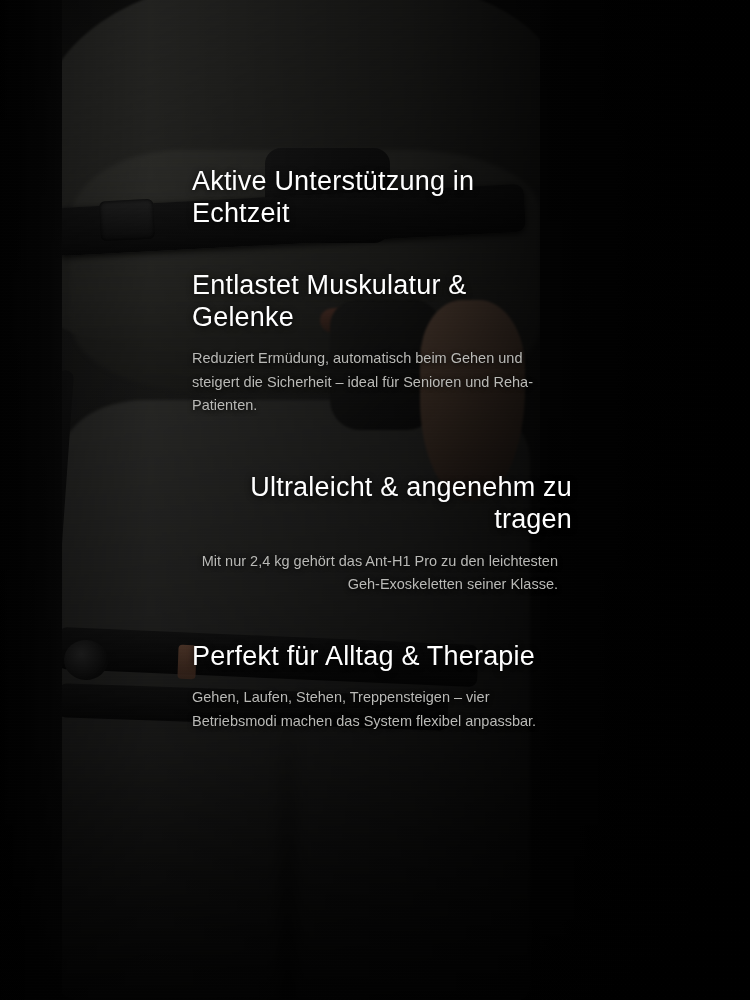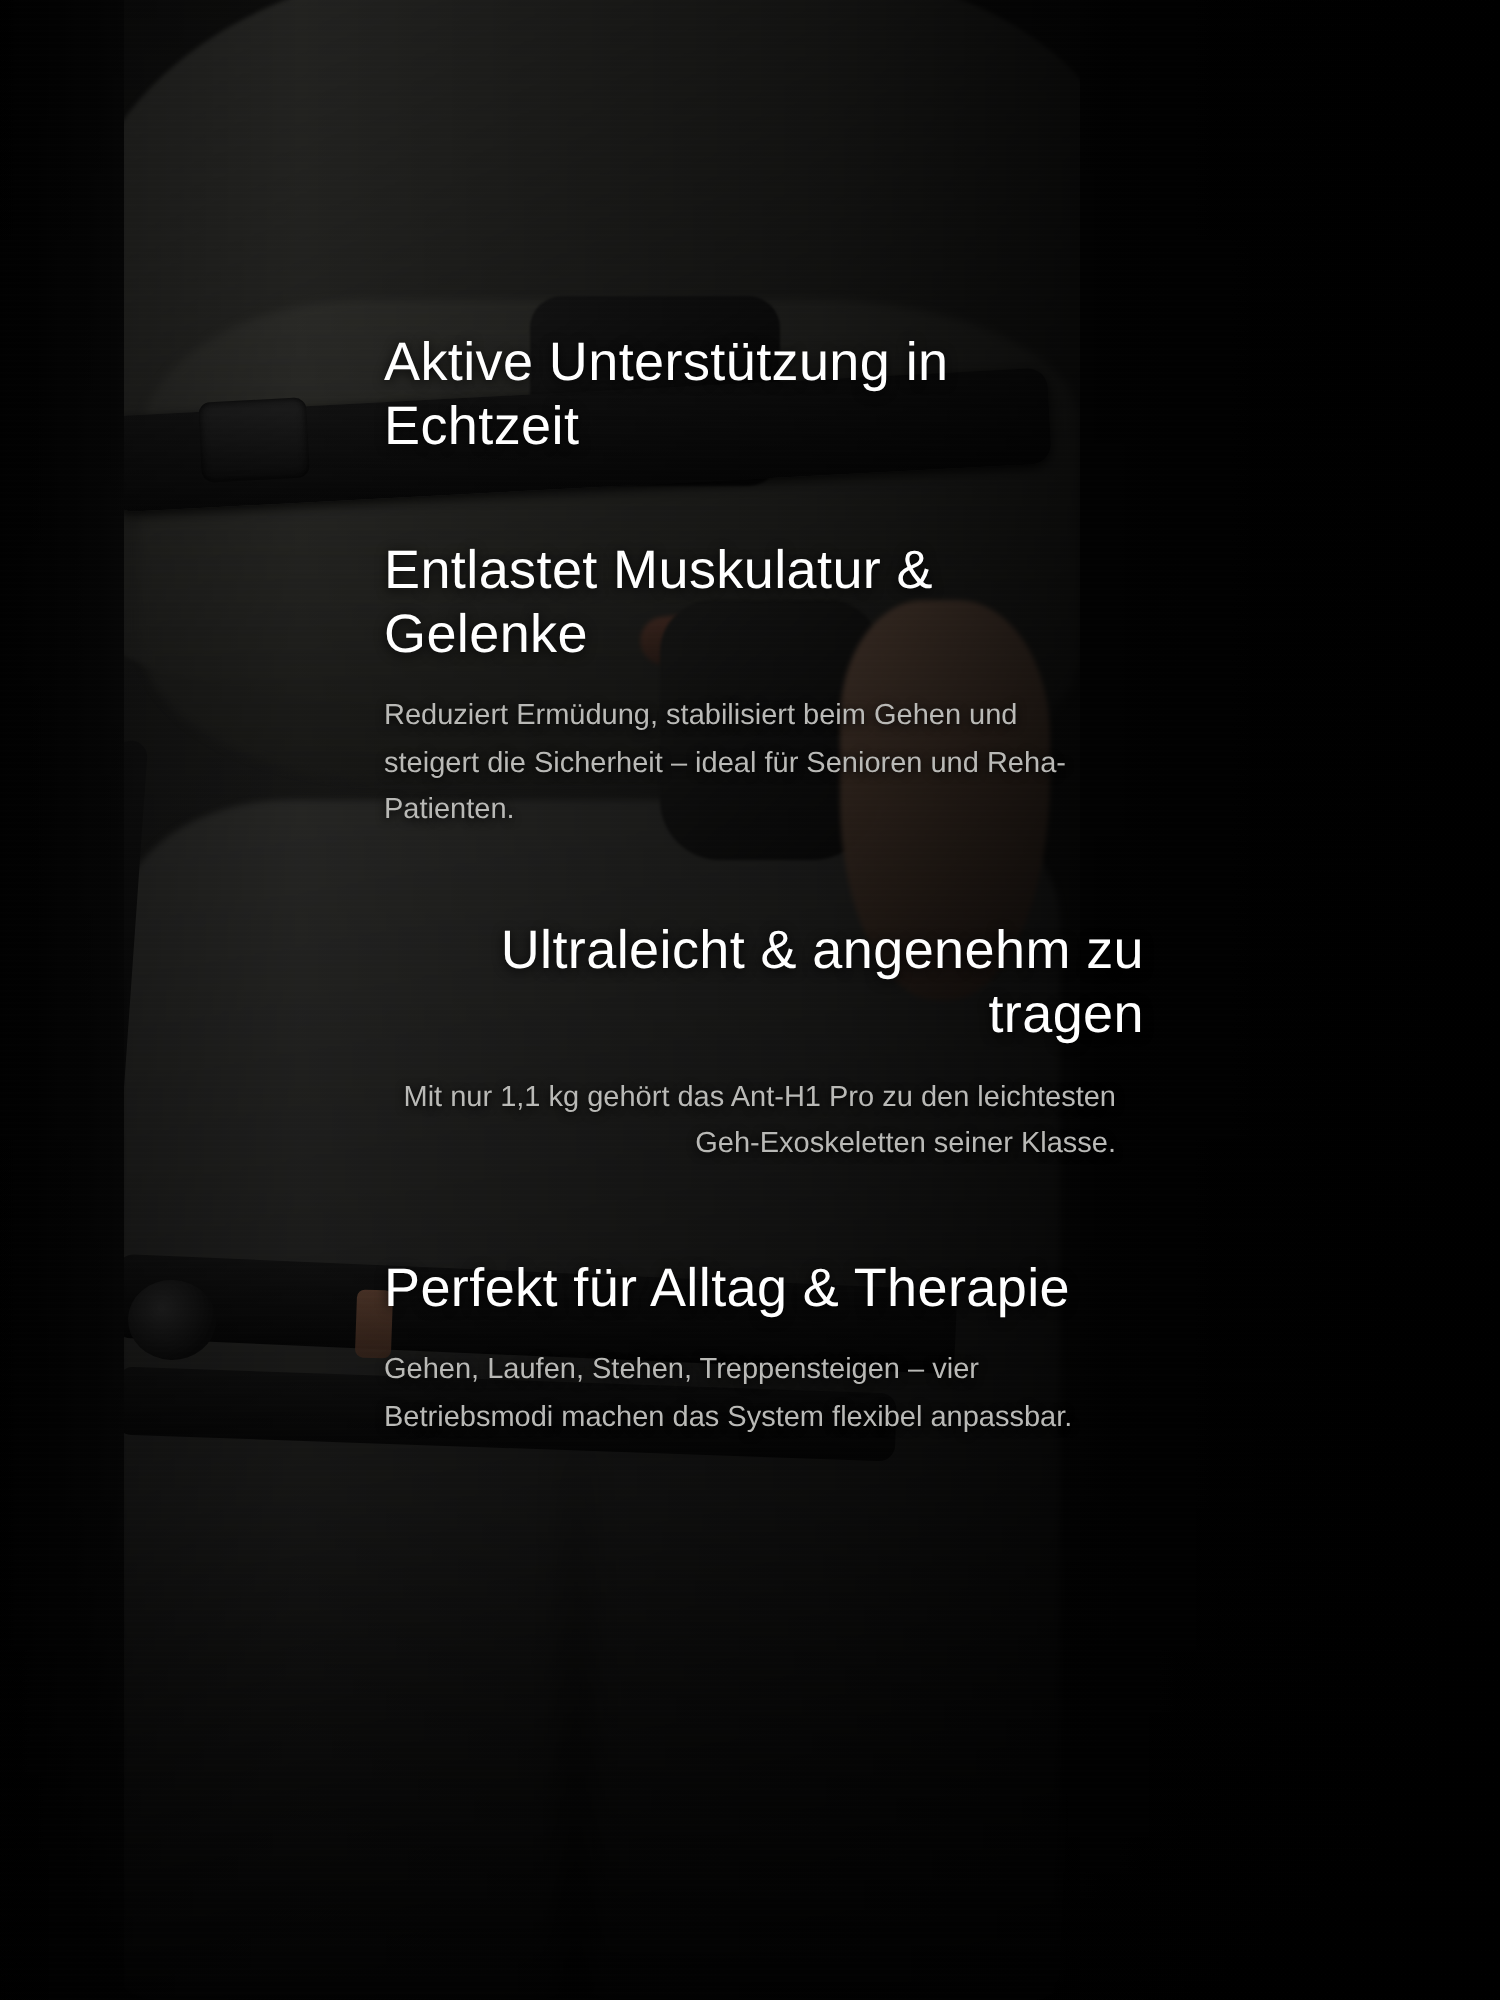--- a/index.html
+++ b/index.html
@@ -203,21 +203,21 @@
     font-size: 14.5px;
     line-height: 1.62;
     color: #b9b9b6;
     margin: 0;
     max-width: 366px;
     text-shadow: 0 1px 5px rgba(0,0,0,.95);
   }
 
   
   .feature.f1 { margin-bottom: 40px; }
-  .feature.f2 { margin-bottom: 42px; }
+  .feature.f2 { margin-bottom: 54px; }
   .feature.f3 { margin-bottom: 44px; text-align: right; }
 </style>
 </head>
 <body>
 
 <div class="page">
 
   <div class="photo">
     <div class="base"></div>
     <div class="sweater"></div>
@@ -242,26 +242,26 @@
   </div>
 
   <div class="content">
 
     <div class="feature f1">
       <h2 class="feature-title">Aktive Unterstützung in Echtzeit</h2>
     </div>
 
     <div class="feature f2">
       <h2 class="feature-title">Entlastet Muskulatur &amp; Gelenke</h2>
-      <p class="feature-desc">Reduziert Ermüdung, stabilisiert beim Gehen und steigert die Sicherheit – ideal für Senioren und Reha-Patienten.</p>
+      <p class="feature-desc">Reduziert Ermüdung, automatisch beim Gehen und steigert die Sicherheit – ideal für Senioren und Reha-Patienten.</p>
     </div>
 
     <div class="feature f3">
       <h2 class="feature-title">Ultraleicht &amp; angenehm zu tragen</h2>
-      <p class="feature-desc">Mit nur 1,1 kg gehört das Ant-H1 Pro zu den leichtesten Geh-Exoskeletten seiner Klasse.</p>
+      <p class="feature-desc">Mit nur 2,4 kg gehört das Ant-H1 Pro zu den leichtesten Geh-Exoskeletten seiner Klasse.</p>
     </div>
 
     <div class="feature f4">
       <h2 class="feature-title">Perfekt für Alltag &amp; Therapie</h2>
       <p class="feature-desc">Gehen, Laufen, Stehen, Treppensteigen – vier Betriebsmodi machen das System flexibel anpassbar.</p>
     </div>
 
   </div>
 </div>
 

